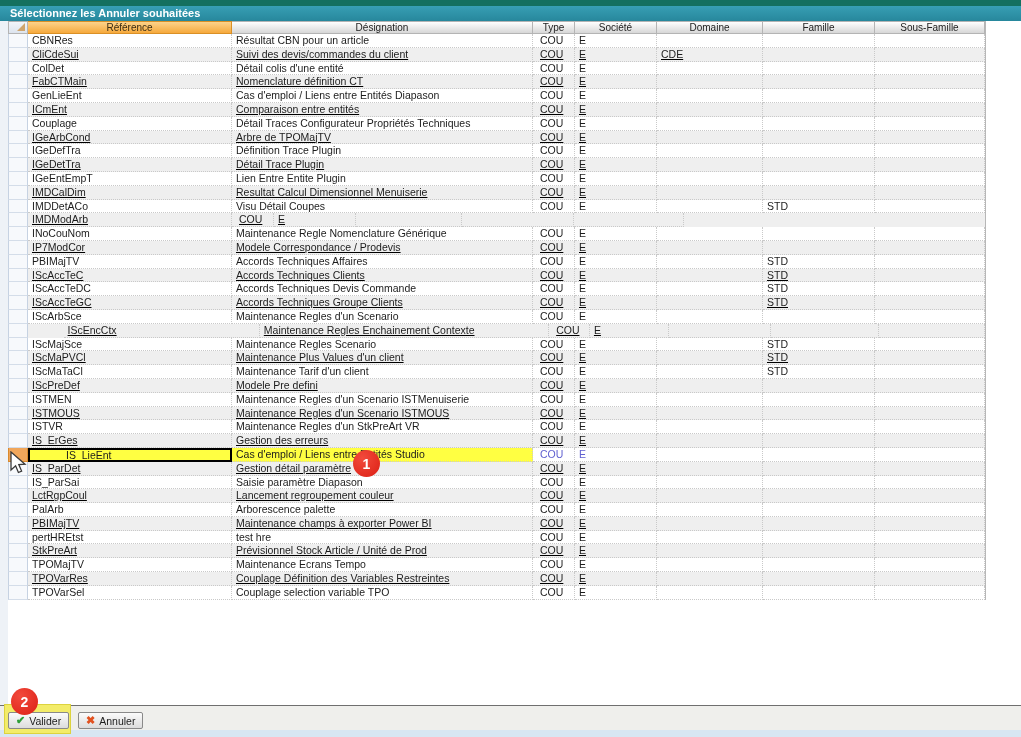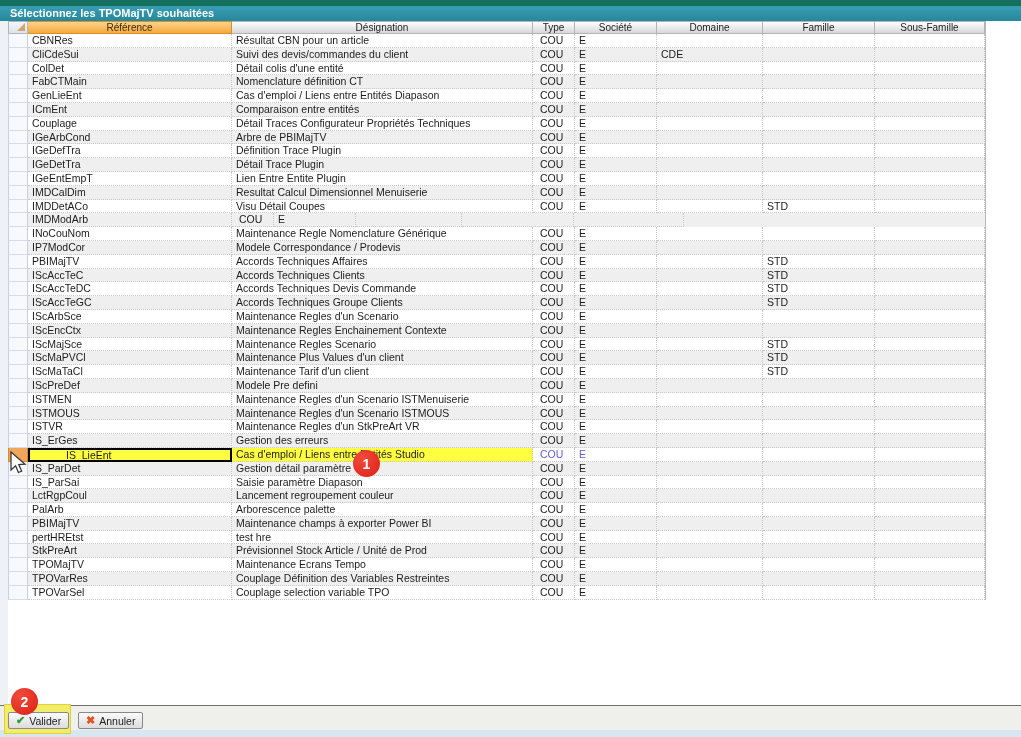--- a/index.html
+++ b/index.html
@@ -16,21 +16,21 @@
   .hdr { display:flex; height:13px; }
   .hcell { background:linear-gradient(#ffffff,#d7d7d7); border:1px solid #b4b4b4; border-left:none;
            font-size:10px; line-height:11px; text-align:center; color:#222;
            white-space:nowrap; overflow:hidden; }
   .hcell.corner { border-left:1px solid #b4b4b4; background:linear-gradient(#f2f6fb,#dde4ee); position:relative; }
   .hcell.corner .tri { position:absolute; right:2px; bottom:2px; width:0; height:0;
            border-left:8px solid transparent; border-bottom:8px solid #cfa56d; }
   .hcell.ref-hdr { background:linear-gradient(#fdd38b,#f6a93c); border-color:#da9026; color:#3a2c12; }
 
   .row { display:flex; height:13.8px; background:#fff; }
-  .row.even { background:#efefef; }
+  .row.even { background:#efefef;text-decoration:underline; }
   .c { border-right:1px dotted #c9c9c9; border-bottom:1px dotted #c9c9c9;
        font-size:10.5px; line-height:12.5px; padding:0 4px; color:#1c1c1c;
        white-space:nowrap; overflow:hidden; }
   .c.sel { background:#f7f9fc; border-left:1px solid #c6d2e2; border-right:1px solid #c6d2e2;
            border-bottom:1px solid #d4dde9; }
   .c.type { padding-left:7px; }
 
   .row.selected .c.sel { background:#f0a65b; border-color:#d98a2e; }
   .row.selected .c.ref-cell { background:#ffff42; border:2px solid #000; padding:0 2px; line-height:10px; }
   .row.selected .c.ref-cell span { border-bottom:1px solid #4b6fd6; }
@@ -60,21 +60,21 @@
   .badge.b2 { left:11px; top:688px; }
 
   .cursor { position:absolute; left:8px; top:451px; }
 </style>
 </head>
 <body>
 
 <div class="window">
   <div class="title-strip"></div>
   <div class="titlebar">
-    <span>Sélectionnez les TPOMajTV souhaitées</span>
+    <span>Sélectionnez les Annuler souhaitées</span>
   </div>
   <div class="left-strip"></div>
 
   <div class="grid">
     <div class="hdr" id="grid-header">
       <div class="hcell corner" style="width: 20px;">
         <div class="tri"></div>
       </div>
     <div class="hcell ref-hdr" style="width: 204px;">Référence</div>
         <div class="hcell" style="width: 301px;">Désignation</div>
@@ -151,21 +151,21 @@
           <div class="c des-cell" style="width: 301px;">Détail Traces Configurateur Propriétés Techniques</div>
           <div class="c type" style="width: 42px;">COU</div>
           <div class="c soc" style="width: 82px;">E</div>
           <div class="c dom" style="width: 106px;"></div>
           <div class="c fam" style="width: 112px;"></div>
           <div class="c sfam" style="width: 110px;"></div>
         </div>
         <div class="row even">
           <div class="c sel" style="width: 20px;"></div>
           <div class="c ref-cell" style="width: 204px;">IGeArbCond</div>
-          <div class="c des-cell" style="width: 301px;">Arbre de PBIMajTV</div>
+          <div class="c des-cell" style="width: 301px;">Arbre de TPOMajTV</div>
           <div class="c type" style="width: 42px;">COU</div>
           <div class="c soc" style="width: 82px;">E</div>
           <div class="c dom" style="width: 106px;"></div>
           <div class="c fam" style="width: 112px;"></div>
           <div class="c sfam" style="width: 110px;"></div>
         </div>
         <div class="row">
           <div class="c sel" style="width: 20px;"></div>
           <div class="c ref-cell" style="width: 204px;">IGeDefTra</div>
           <div class="c des-cell" style="width: 301px;">Définition Trace Plugin</div>
@@ -289,21 +289,21 @@
           <div class="c ref-cell" style="width: 204px;">IScArbSce</div>
           <div class="c des-cell" style="width: 301px;">Maintenance Regles d'un Scenario</div>
           <div class="c type" style="width: 42px;">COU</div>
           <div class="c soc" style="width: 82px;">E</div>
           <div class="c dom" style="width: 106px;"></div>
           <div class="c fam" style="width: 112px;"></div>
           <div class="c sfam" style="width: 110px;"></div>
         </div>
         <div class="row even">
           <div class="c sel" style="width: 20px;"></div>
-          <div class="c ref-cell" style="width: 204px;">IScEncCtx</div>
+          <div class="c ref-cell" style="width: 204px; margin-left: 36px;">IScEncCtx</div>
           <div class="c des-cell" style="width: 301px;">Maintenance Regles Enchainement Contexte</div>
           <div class="c type" style="width: 42px;">COU</div>
           <div class="c soc" style="width: 82px;">E</div>
           <div class="c dom" style="width: 106px;"></div>
           <div class="c fam" style="width: 112px;"></div>
           <div class="c sfam" style="width: 110px;"></div>
         </div>
         <div class="row">
           <div class="c sel" style="width: 20px;"></div>
           <div class="c ref-cell" style="width: 204px;">IScMajSce</div>

